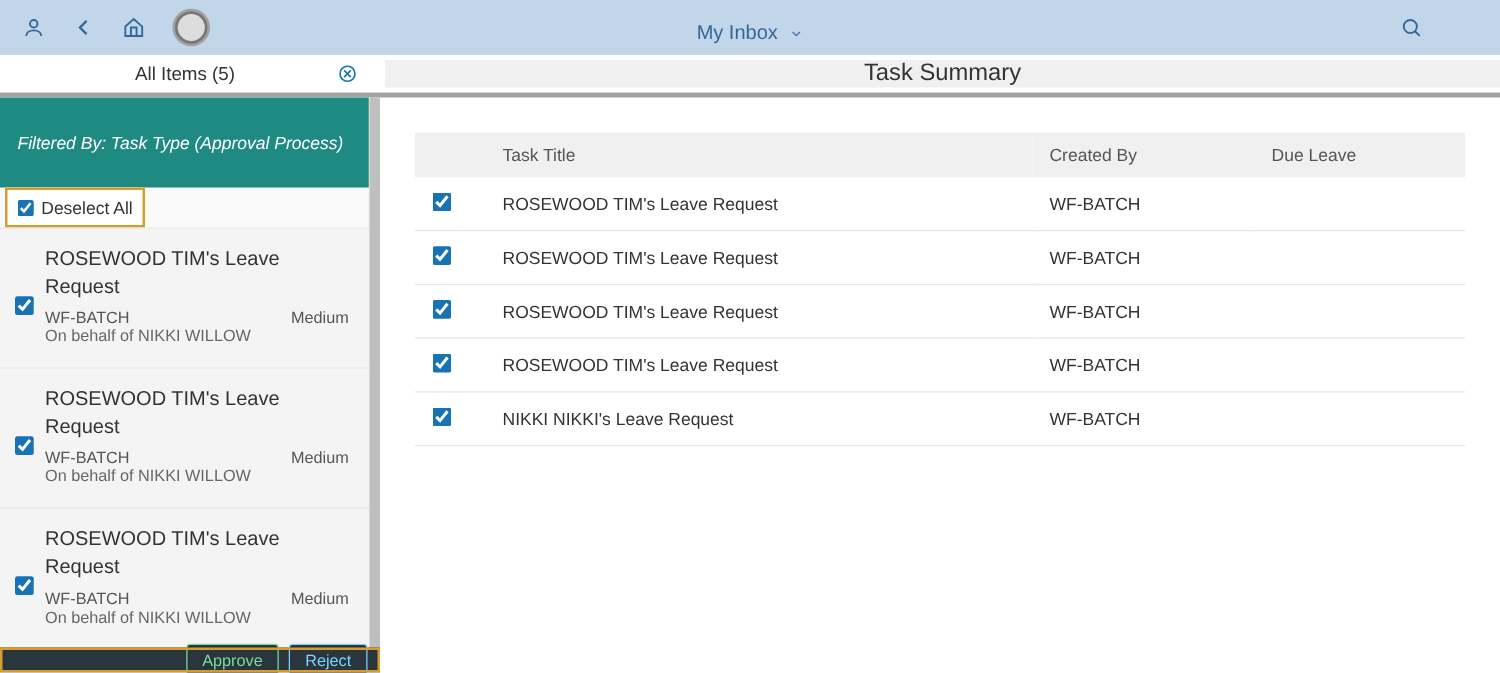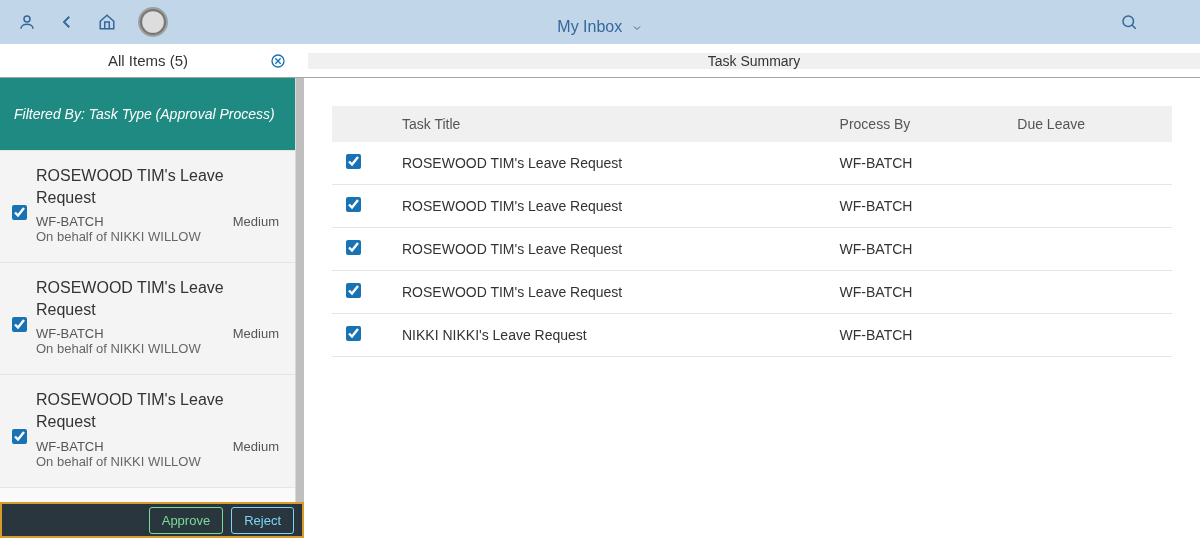--- a/index.html
+++ b/index.html
@@ -12,32 +12,32 @@
   }
   .shell .left  { display: flex; align-items: center; gap: 22px; }
   .shell .icon  { color: #34679b; width: 18px; height: 18px; display: flex; align-items: center; justify-content: center; cursor: pointer; }
   .shell .title { position: absolute; left: 0; right: 0; text-align: center; font-size: 16px; color: #34679b; pointer-events: none; margin-top: 10px; }
   .shell .title span { pointer-events: auto; cursor: pointer; }
   .shell .search { position: absolute; right: 62px; color: #34679b; cursor: pointer; }
   .logo { width: 30px; height: 30px; border-radius: 50%; background: #777; border: 2px solid #a0a0a0; display: flex; align-items: center; justify-content: center; }
 
   
   .subhdr {
-    height: 34px; display: flex; border-bottom: 1px solid #a3a3a3; align-items: center;
+    height: 34px; display: flex; border-bottom: 4px solid #a3a3a3; align-items: center;
   }
   .subhdr .left {
     width: 296px; display: flex; align-items: center; justify-content: center;
     position: relative; font-size: 15px; color: #333;
   }
   .subhdr .closeX {
     position: absolute; right: 10px; color: #1873b4; cursor: pointer; width: 16px; height: 16px;
   }
   .subhdr .right {
     flex: 1; background: #f0f0f0; display: flex; align-items: center; justify-content: center;
-    font-size: 14px; color: #333; margin-left: 12px;
+    font-size: 19px; color: #333; margin-left: 12px;
   }
 
   
   .main { display: flex; height: calc(538px - 44px - 34px); }
   .master {
     width: 296px; display: flex; flex-direction: column; background: #fafafa;
     border-right: 1px solid #d9d9d9; position: relative;
   }
   .scrollgutter { width: 8px; background: #bfbfbf; }
   .detail { flex: 1; padding: 28px 28px 0 28px; overflow: auto; }
@@ -72,21 +72,21 @@
     padding: 10px 14px; font-size: 14px;
   }
   tbody td {
     padding: 12px 14px; border-bottom: 1px solid #e5e5e5; font-size: 14px; color: #333;
   }
   td.cb { width: 40px; }
   td.cb input { width: 15px; height: 15px; accent-color: #1873b4; }
 
   
   .footer {
-    position: absolute; bottom: 0; left: 0; width: 304px; height: 36px;
+    position: absolute; bottom: 0; left: 0; width: 304px; height: 20px;
     background: #29363d; display: flex; align-items: center; justify-content: flex-end;
     padding: 0 6px; gap: 6px; outline: 2px solid #d99b2b; outline-offset: -2px;
   }
   .footer-inner {
     display: flex; gap: 8px; padding: 0 4px;
   }
   .footer button {
     padding: 5px 12px; font-size: 13px; border-radius: 3px; cursor: pointer;
     background: #29363d; border: 1px solid;
   }
@@ -156,20 +156,24 @@
 </div>
 
 <div class="main">
 
   <div class="master">
 
     <div class="filterbar">
       <span>Filtered By: Task Type (Approval Process)</span>
     </div>
 
+    <label class="deselect">
+      <input type="checkbox" checked="" style="">
+      <span>Deselect All</span>
+    </label>
 
     <div class="listwrap">
       <div class="listitem">
         <input type="checkbox" checked="" style="">
         <div class="li-title">ROSEWOOD TIM's Leave Request</div>
         <div class="li-row">
           <span>WF-BATCH</span>
           <span>Medium</span>
         </div>
         <div class="li-behalf">On behalf of NIKKI WILLOW</div>
@@ -203,21 +207,21 @@
   </div>
 
   <div class="scrollgutter"></div>
 
   <div class="detail">
     <table>
       <thead>
         <tr>
           <th style="width:56px"></th>
           <th>Task Title</th>
-          <th>Process By</th>
+          <th>Created By</th>
           <th>Due Leave</th>
         </tr>
       </thead>
       <tbody id="tbody">
           <tr>
             <td class="cb"><input type="checkbox" checked="" style=""></td>
             <td>ROSEWOOD TIM's Leave Request</td>
             <td>WF-BATCH</td>
             <td></td>
           </tr>

